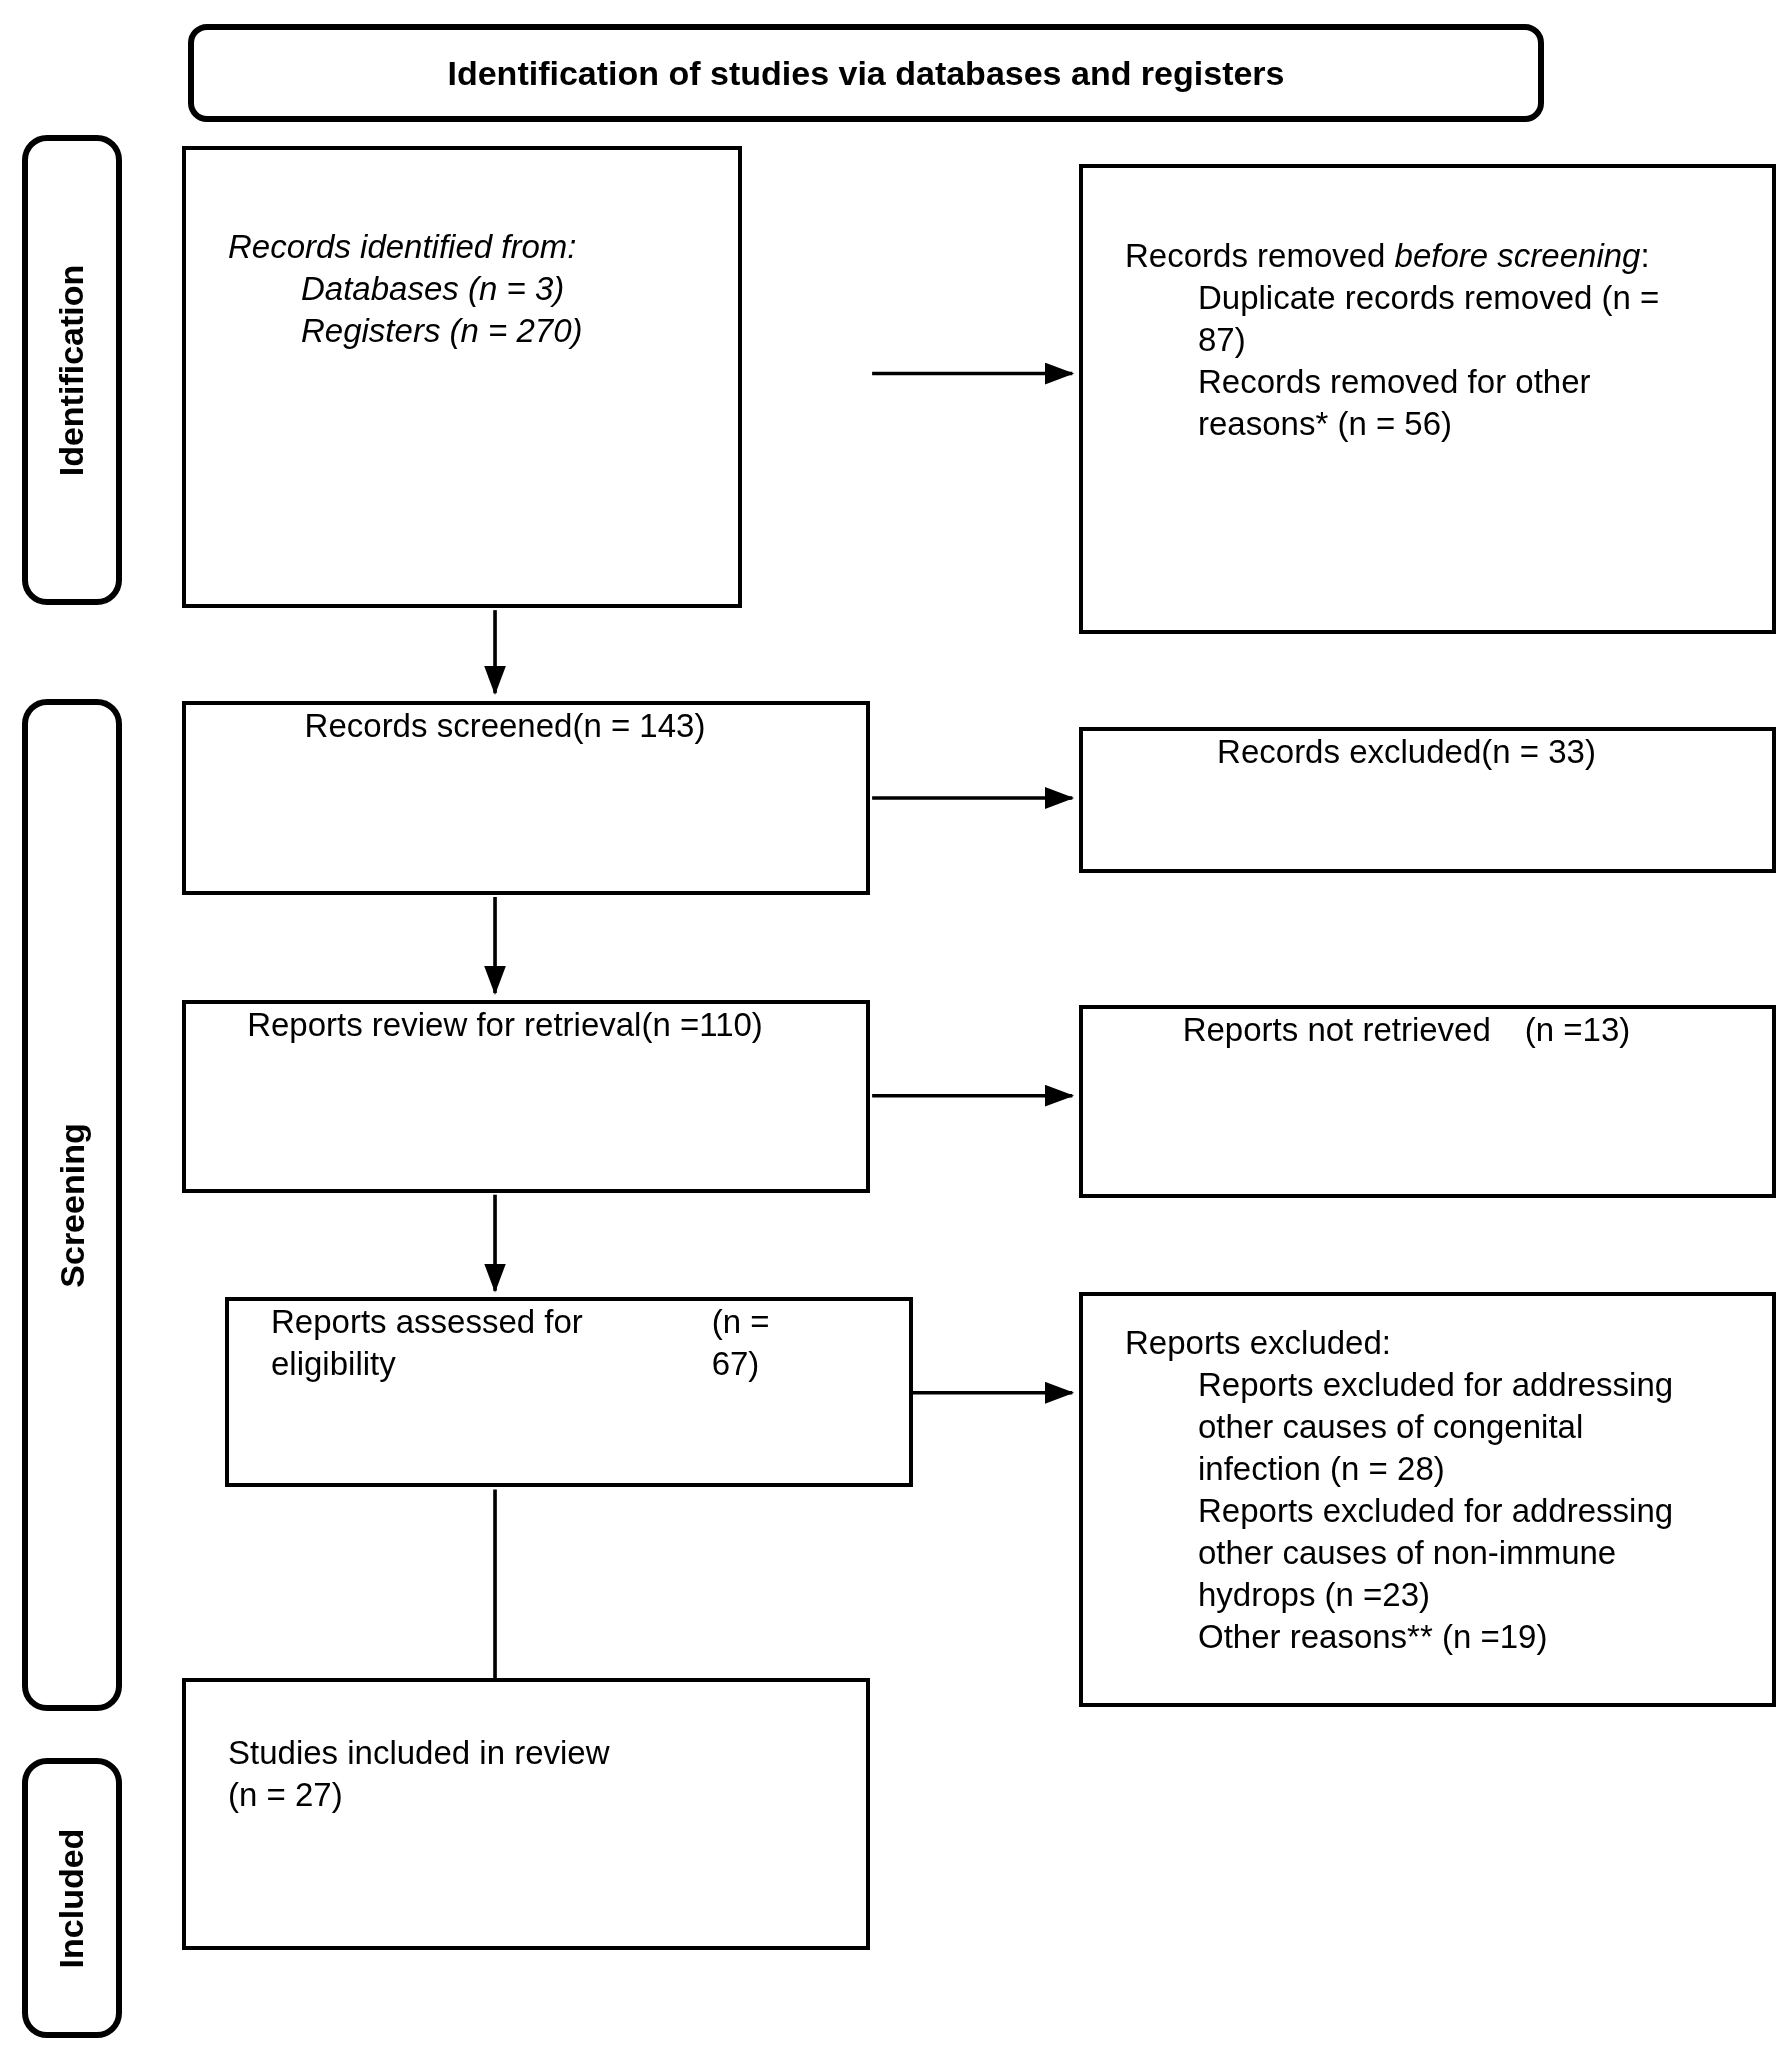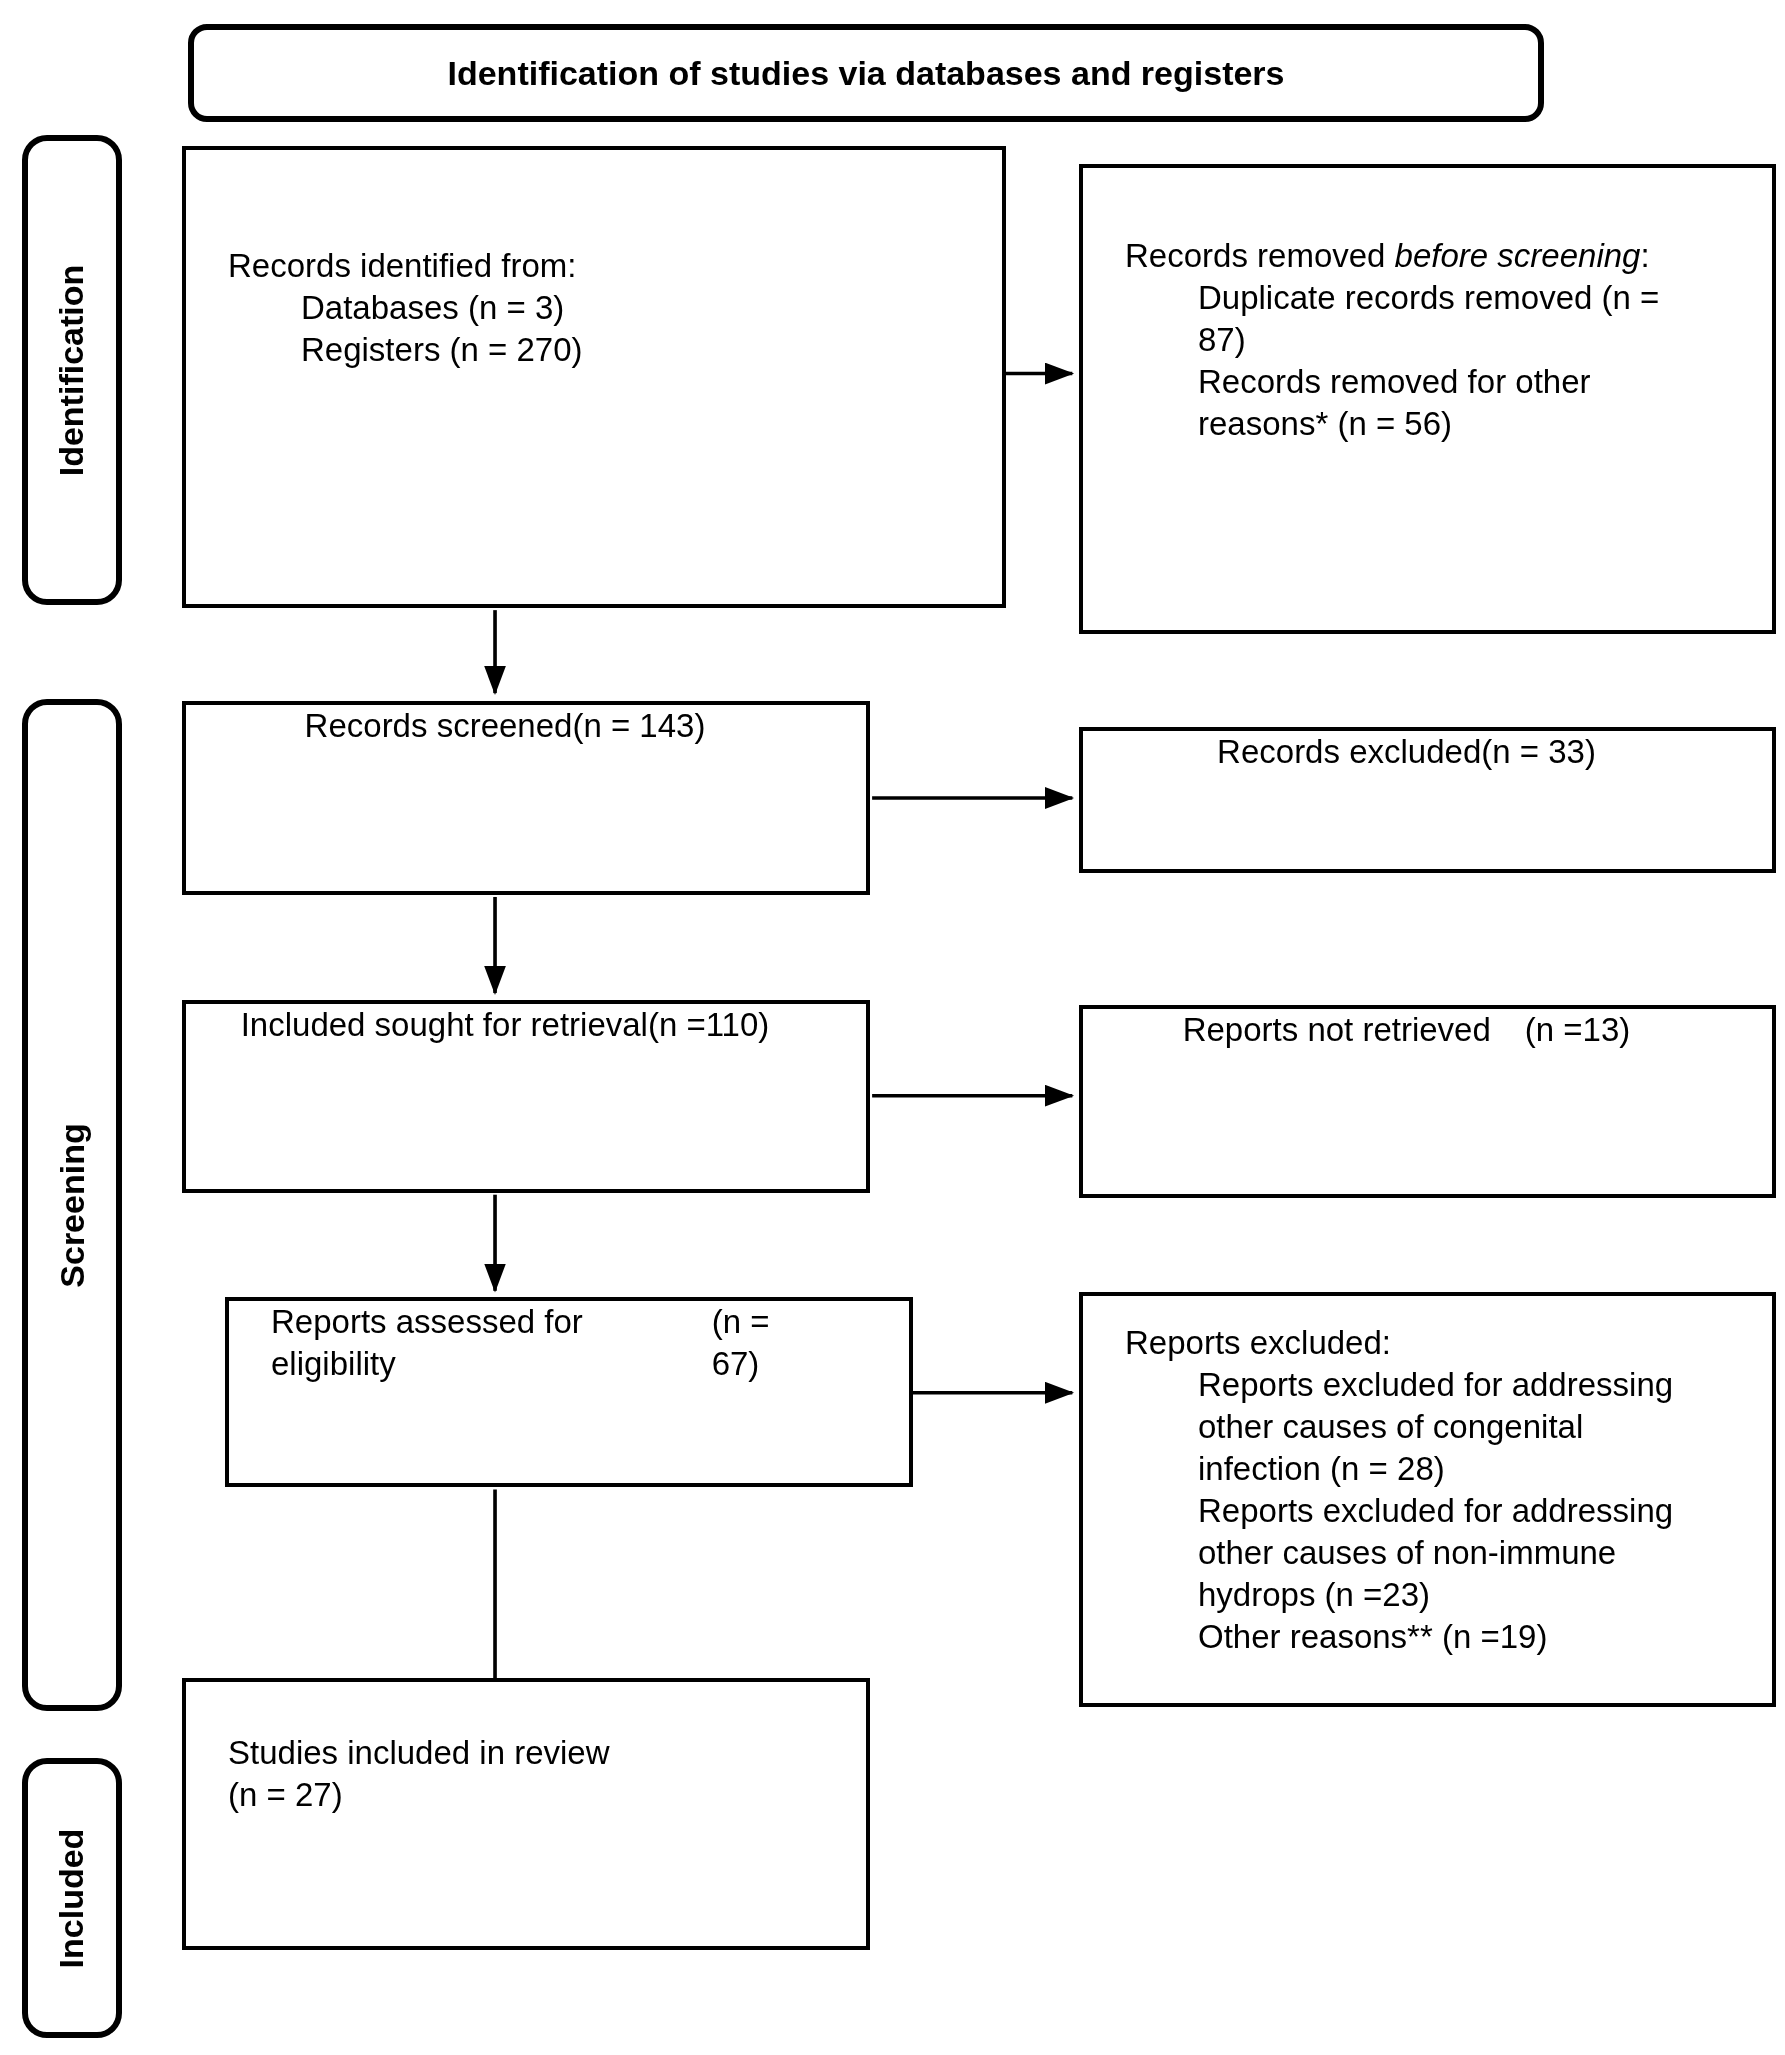--- a/index.html
+++ b/index.html
@@ -57,21 +57,21 @@
     padding-left: 42px;
     padding-right: 84px;
   }
   .vcenter {
     display: flex;
     flex-direction: row;
     justify-content: center;
   }
   .indent { margin-left: 73px; }
 
-  #box-identified       { left: 182px;  top: 146px;  width: 824px; height: 462px; padding-top: 95px; }
+  #box-identified       { left: 182px;  top: 146px;  width: 560px; height: 462px; padding-top: 76px; font-style: italic; }
   #box-removed          { left: 1079px; top: 164px;  width: 697px; height: 470px; padding-top: 67px; }
   #box-screened         { left: 182px;  top: 701px;  width: 688px; height: 194px; }
   #box-excluded         { left: 1079px; top: 727px;  width: 697px; height: 146px; }
   #box-sought           { left: 182px;  top: 1000px; width: 688px; height: 193px; }
   #box-notretrieved     { left: 1079px; top: 1005px; width: 697px; height: 193px; gap: 34px; }
   #box-assessed         { left: 182px;  top: 1297px; width: 688px; height: 190px; margin-left: 43px; }
   #box-reports-excluded { left: 1079px; top: 1292px; width: 697px; height: 415px; padding-top: 26px; }
   #box-included         { left: 182px;  top: 1678px; width: 688px; height: 272px; padding-top: 50px; }
 </style>
 </head>
@@ -127,21 +127,21 @@
     <div class="line">Records screened</div>
     <div class="line">(n = 143)</div>
   </div>
 
   <div class="box content vcenter" id="box-excluded">
     <div class="line">Records excluded</div>
     <div class="line">(n = 33)</div>
   </div>
 
   <div class="box content vcenter" id="box-sought">
-    <div class="line">Included sought for retrieval</div>
+    <div class="line">Reports review for retrieval</div>
     <div class="line">(n =110)</div>
   </div>
 
   <div class="box content vcenter" id="box-notretrieved">
     <div class="line">Reports not retrieved</div>
     <div class="line">(n =13)</div>
   </div>
 
   <div class="box content vcenter" id="box-assessed">
     <div class="line">Reports assessed for eligibility</div>

